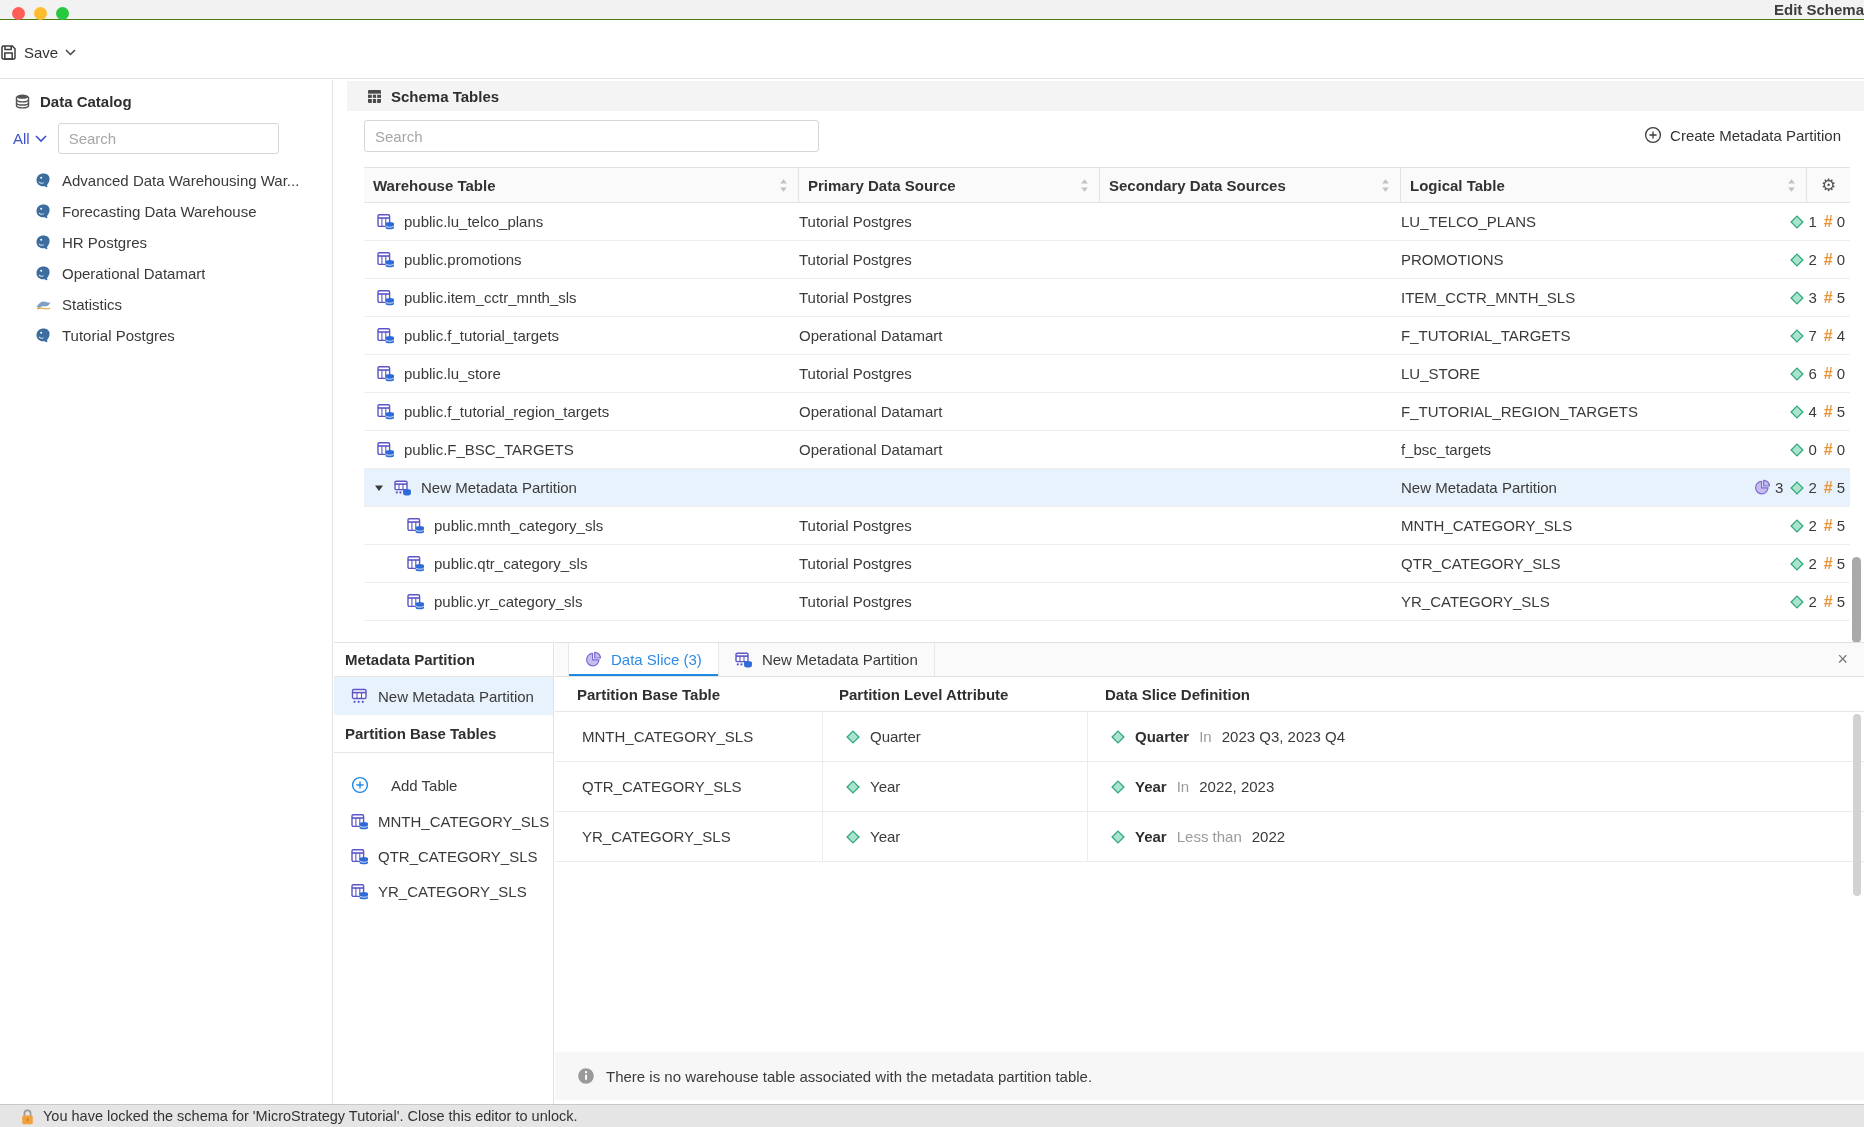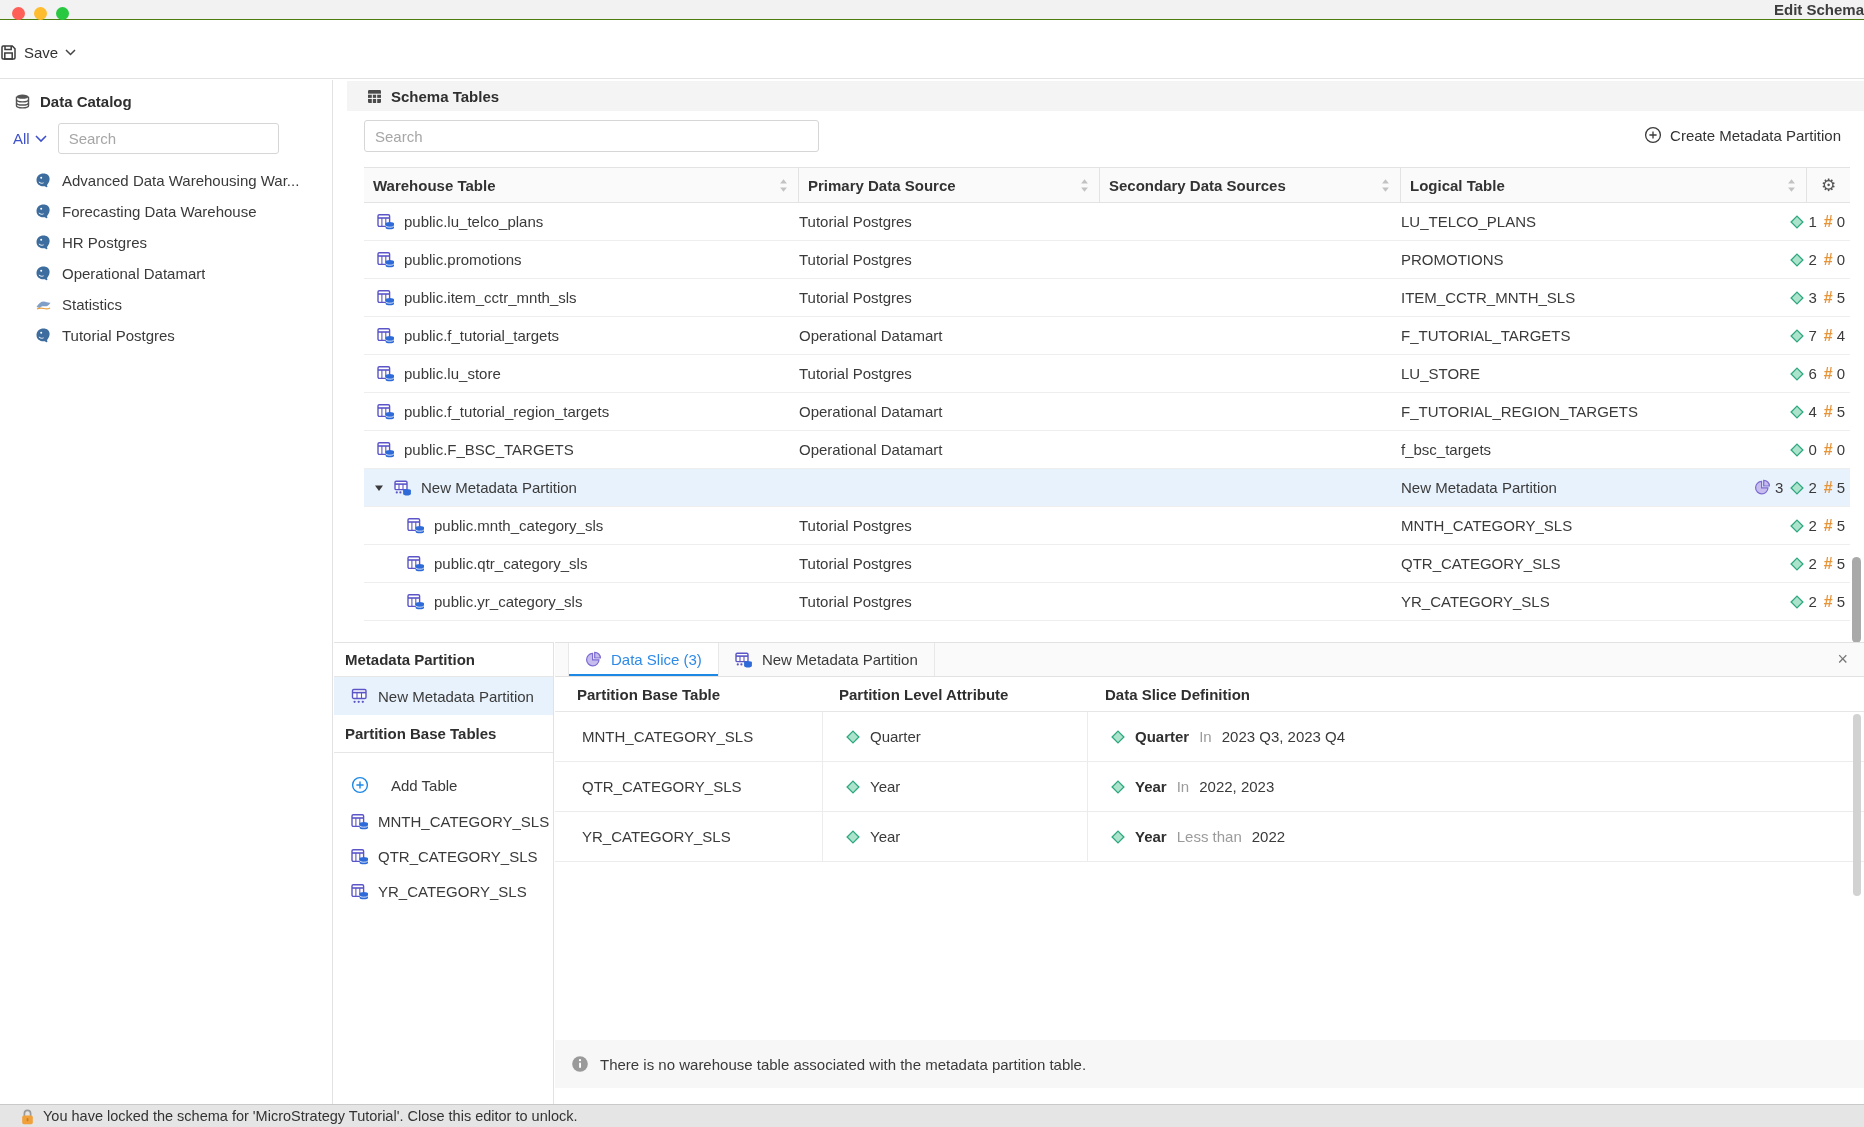--- a/index.html
+++ b/index.html
@@ -93,22 +93,22 @@
   .sp-hcell:nth-child(1) { padding-left:22px; }
   .sp-hcell:nth-child(2) { padding-left:16px; }
   .sp-hcell:nth-child(3) { padding-left:17px; }
   .sp-row { display:grid; grid-template-columns:268px 265px 1fr; height:50px; border-bottom:1px solid #ececec; }
   .sp-cell { display:flex; align-items:center; }
   .sp-cell.c1 { padding-left:27px; border-right:1px solid #ececec; }
   .sp-cell.c2 { padding-left:23px; gap:10px; border-right:1px solid #ececec; }
   .sp-cell.c3 { padding-left:23px; gap:10px; }
   .def-attr { font-weight:bold; color:#2f2f2f; }
   .def-op { color:#9b9b9b; }
-  .info-bar { position:absolute; left:0; right:0; bottom:16px; height:48px; background:#f7f7f7;
-    display:flex; align-items:center; gap:11px; padding-left:16px; }
+  .info-bar { position:absolute; left:0; right:0; bottom:4px; height:48px; background:#f7f7f7;
+    display:flex; align-items:center; gap:11px; padding-left:22px; }
   .sp-scroll { position:absolute; right:3px; top:71px; width:8px; height:182px; background:#d2d2d2; border-radius:4px; }
 
   
   .statusbar { position:absolute; left:0; right:0; bottom:0; height:23px; background:#e5e5e5;
     border-top:1px solid #c9c9c9; display:flex; align-items:center; gap:8px; padding-left:20px;
     font-size:14.5px; color:#333; }
   .statusbar .icn svg { position:relative; top:1px; }
 </style>
 </head>
 <body>

